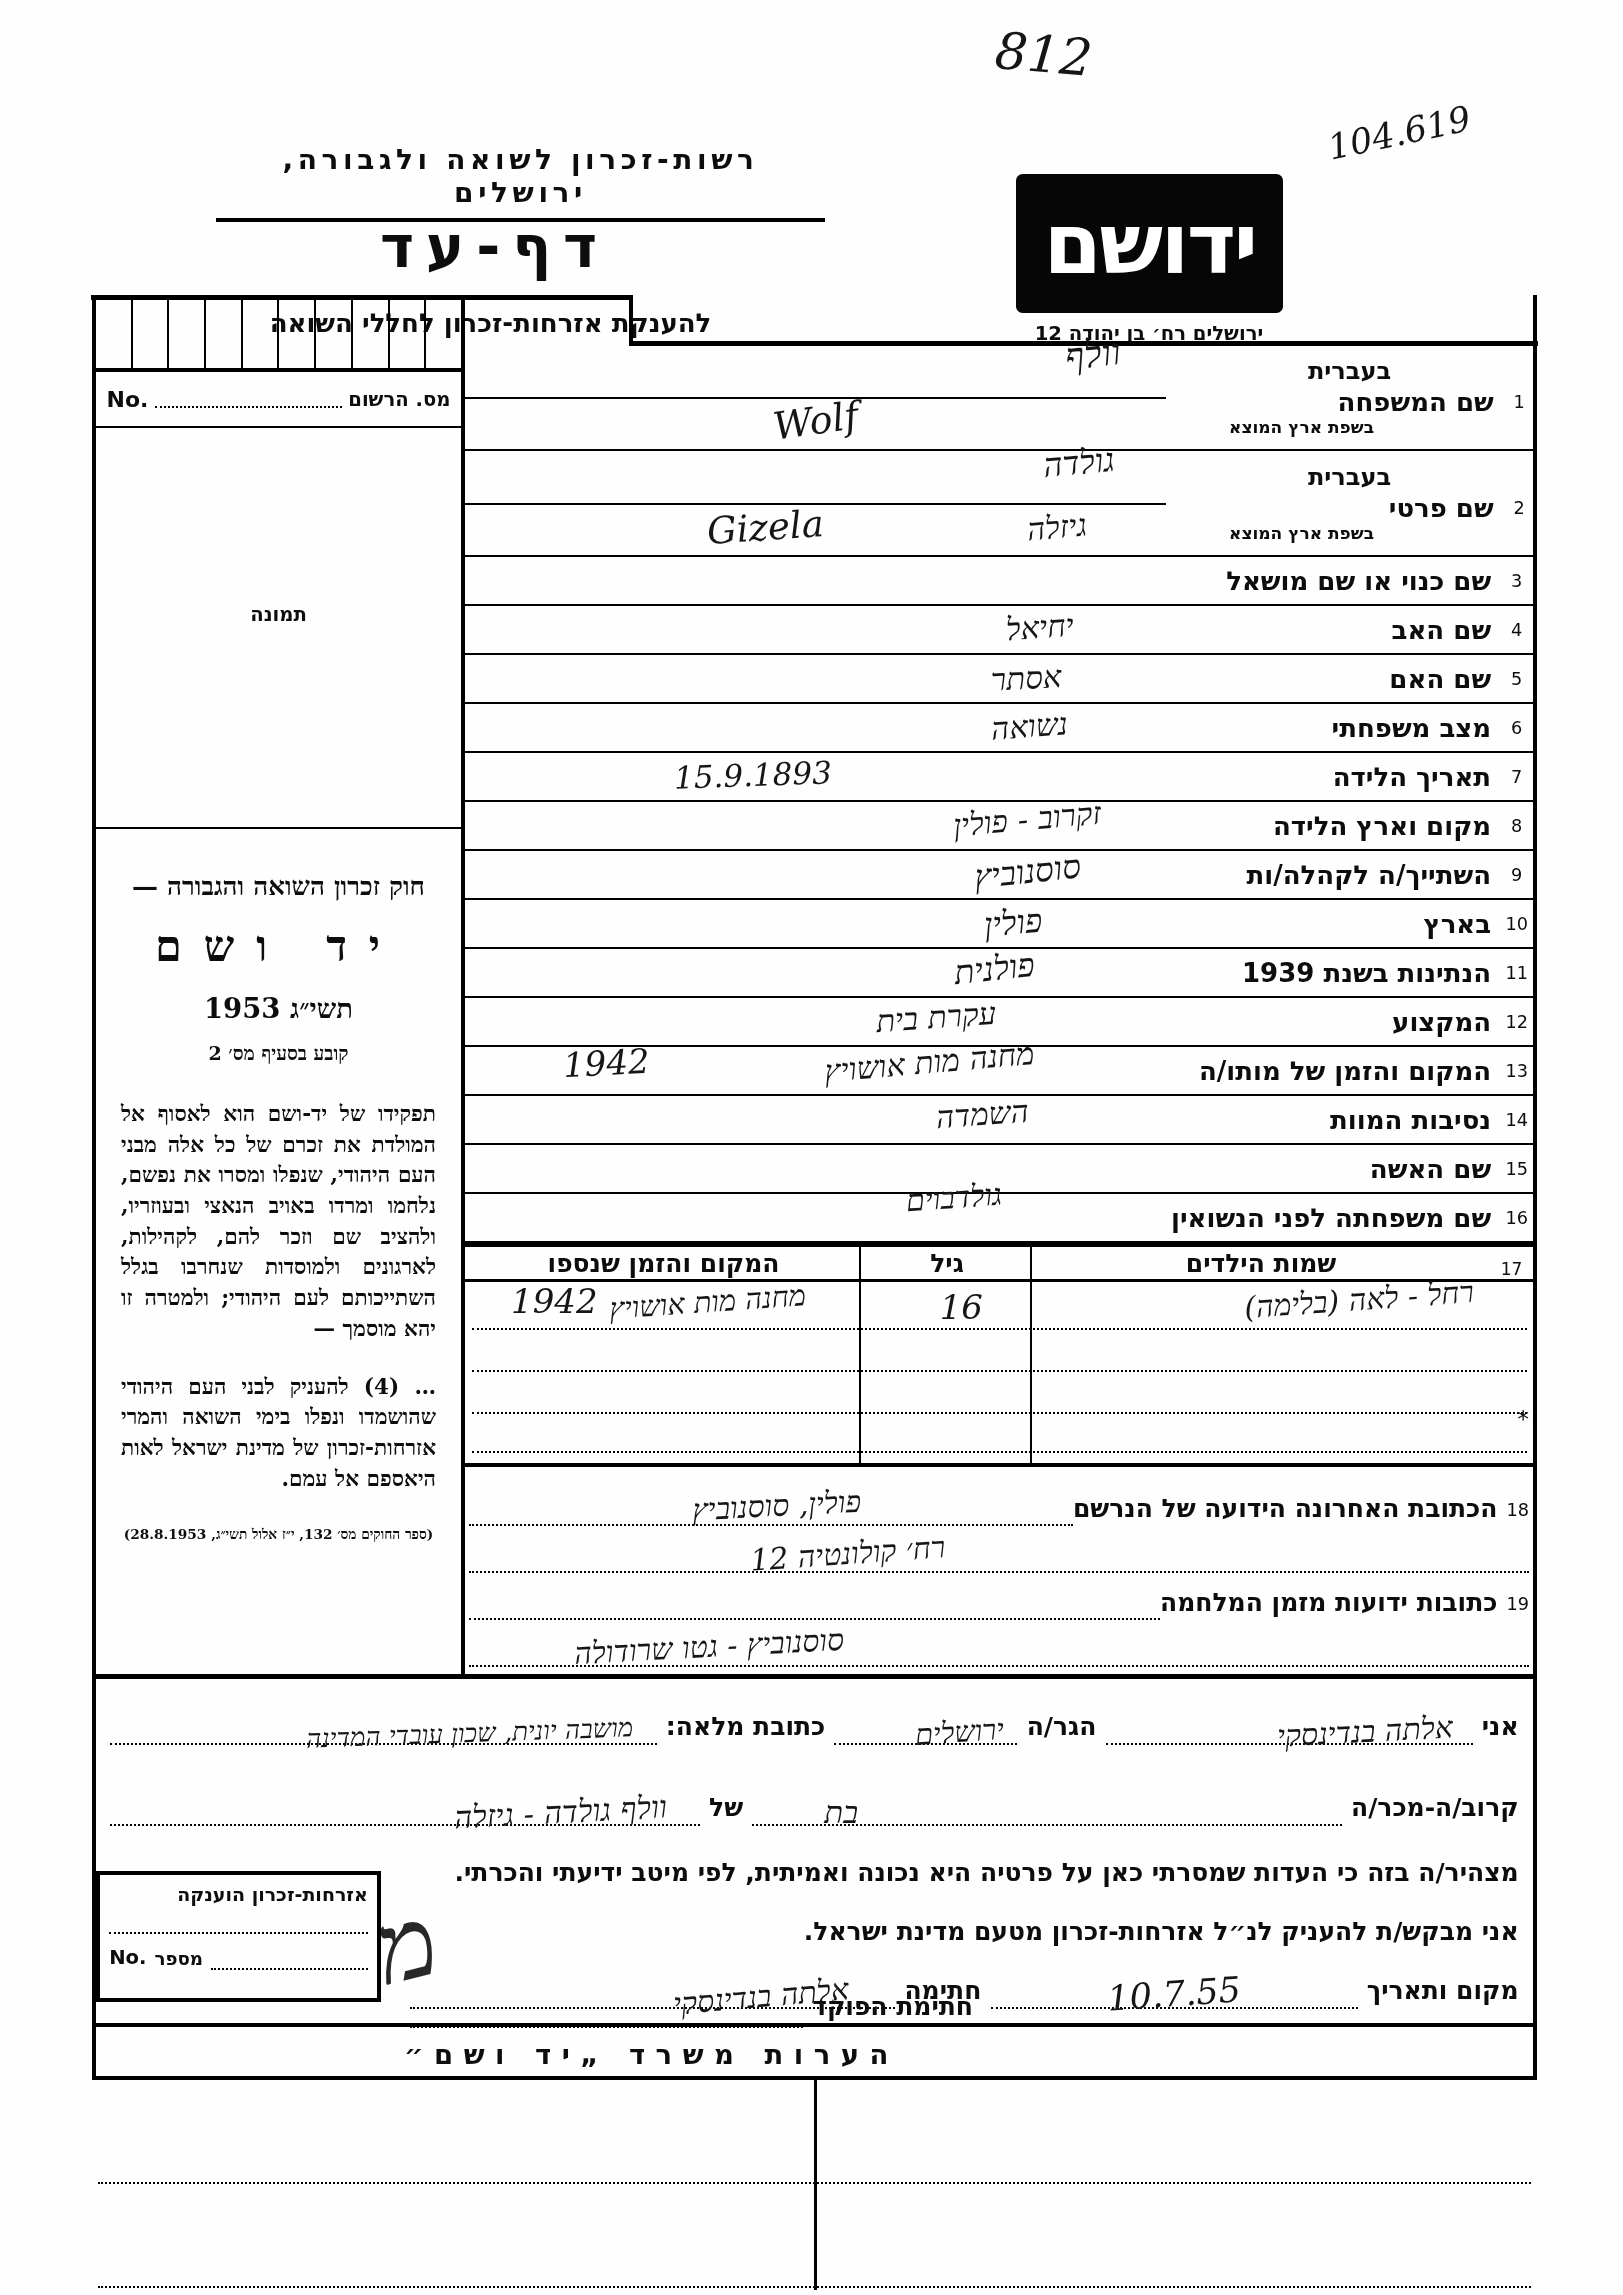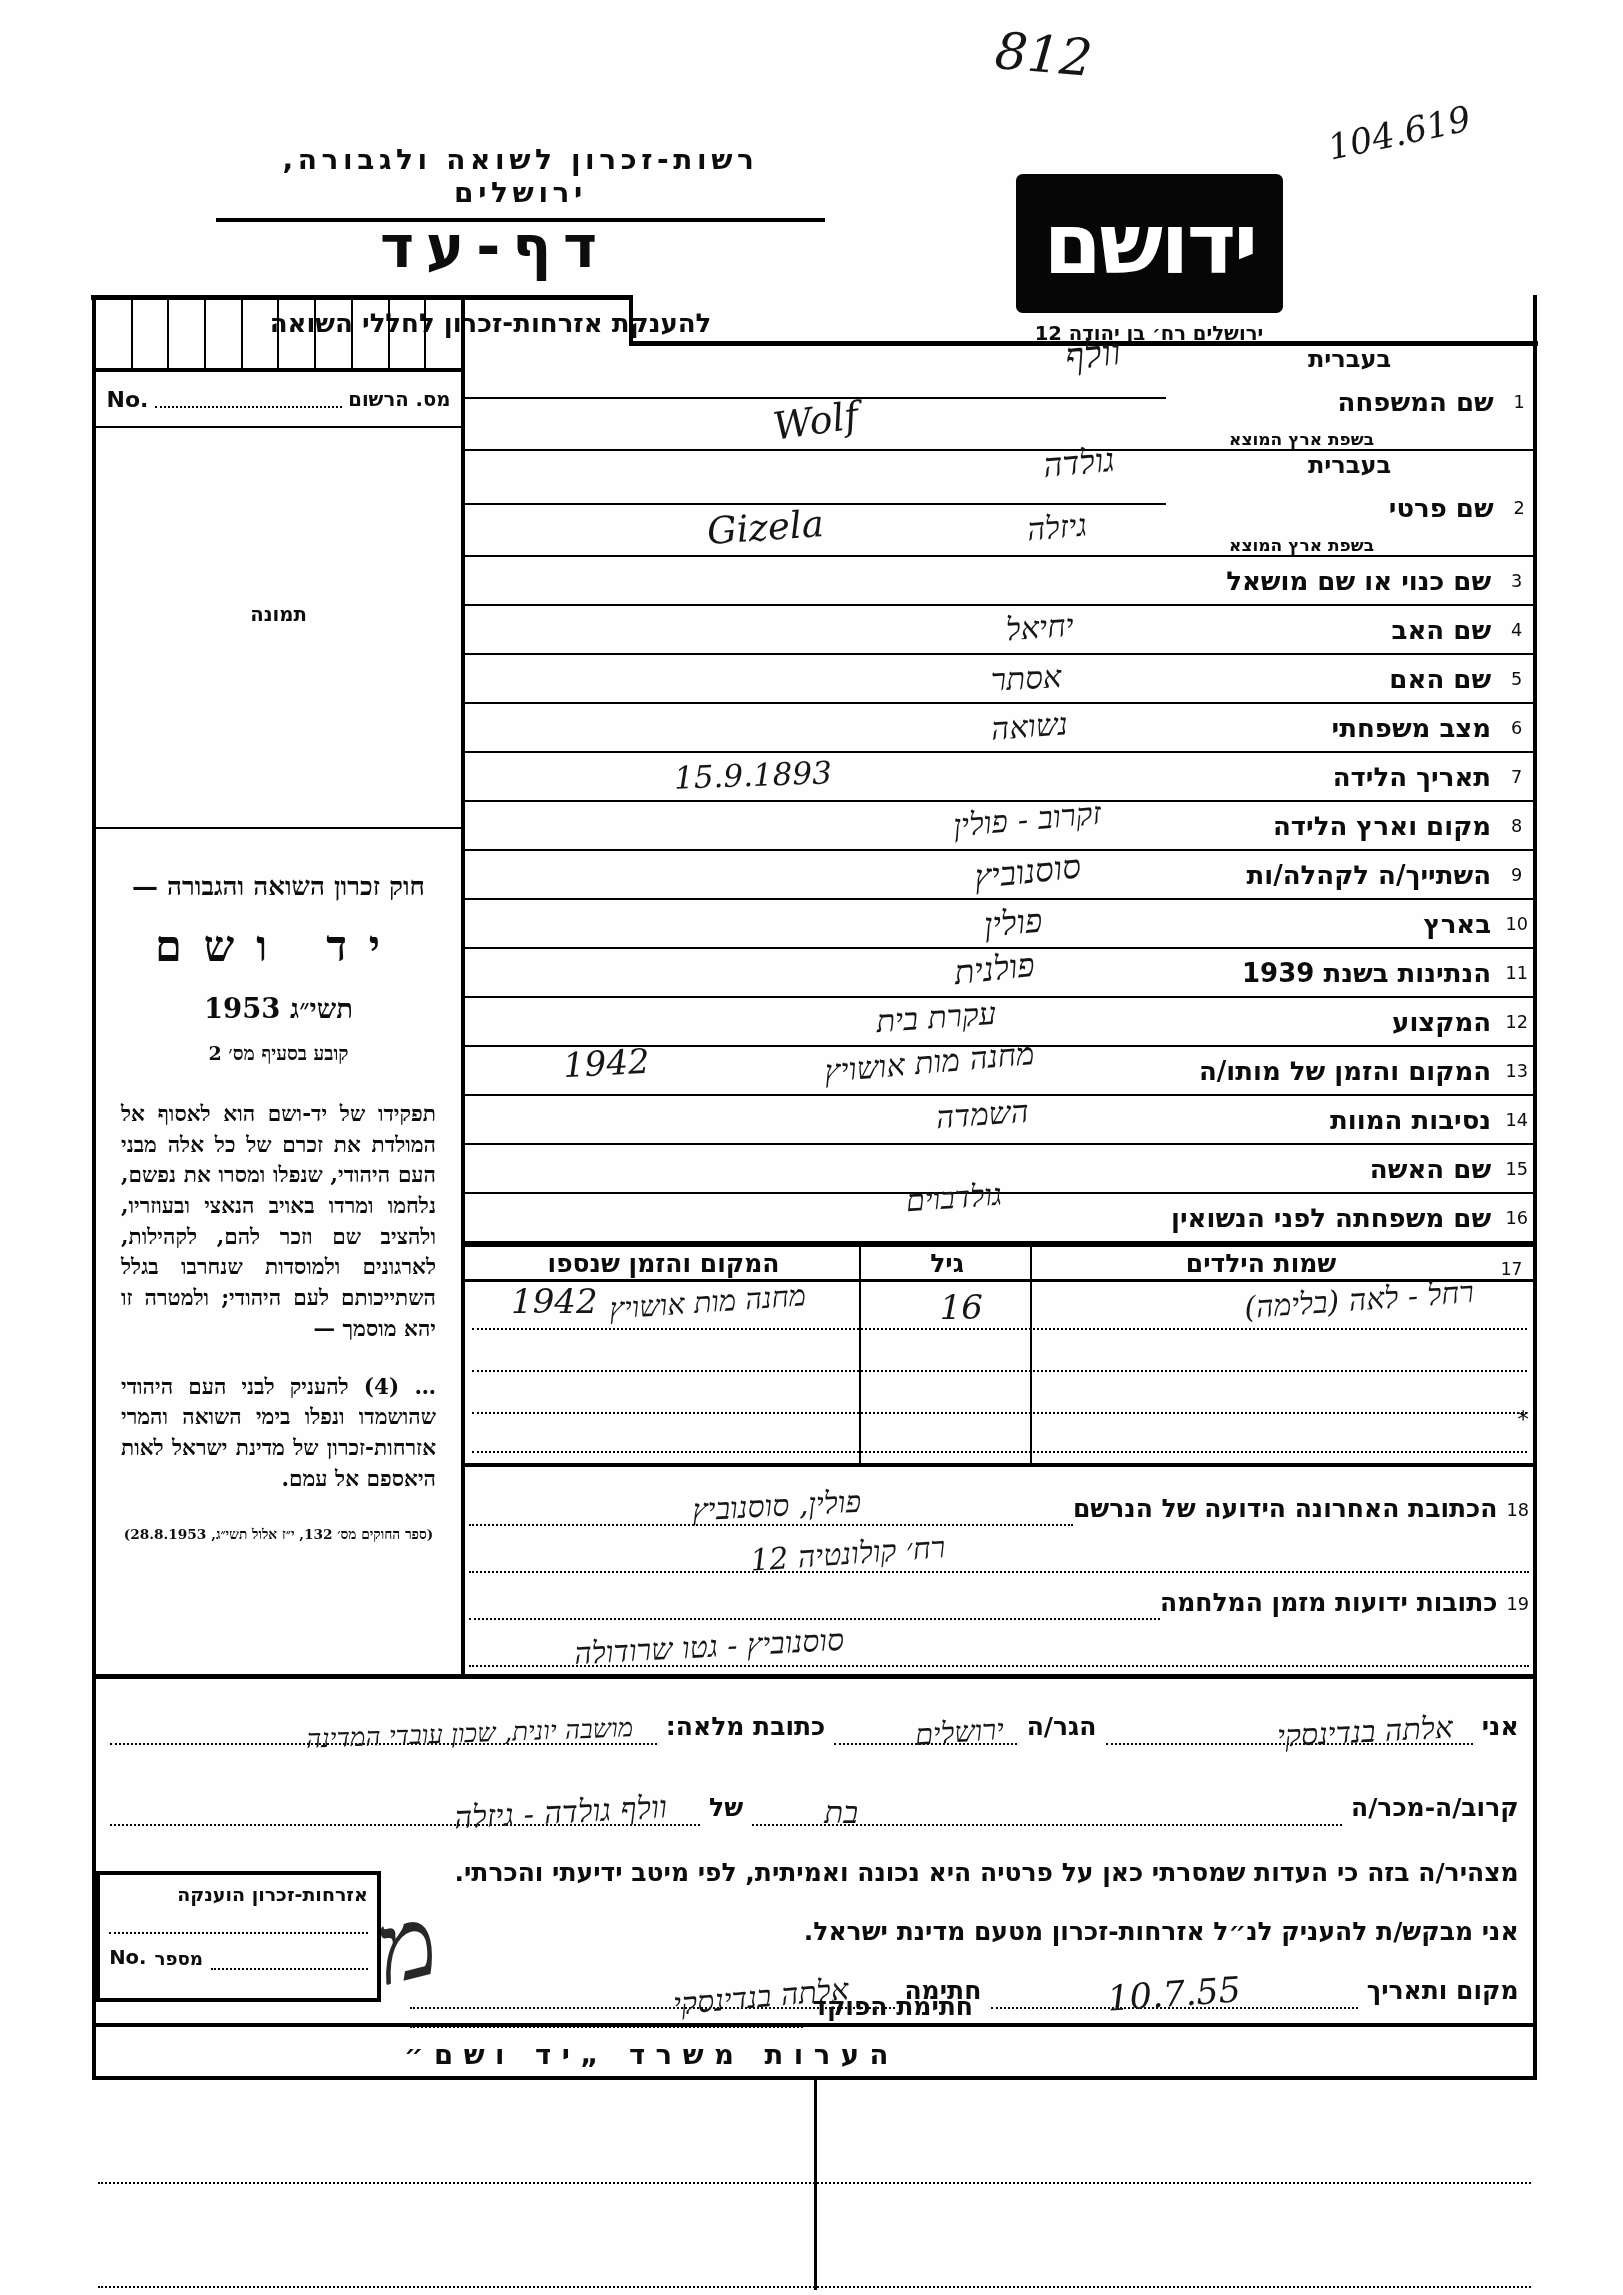--- a/index.html
+++ b/index.html
@@ -46,21 +46,21 @@
   .law-clause{font-size:19px;font-weight:bold;margin-bottom:34px}
   .law-p{font-size:21.6px;font-weight:bold;text-align:justify;line-height:1.42;margin-bottom:27.5px}
   .law-foot{font-size:13.7px;font-weight:bold;margin-top:32px}
 
   
   #fields{position:absolute;left:369px;top:50px;right:0}
   .frow{display:flex;border-bottom:2px solid #000;box-sizing:border-box}
   .frow.s{height:49px}
   .frow.d{height:106px}
   .flabel{width:367px;display:flex;align-items:center;gap:11.8px;padding-right:2.6px;box-sizing:border-box}
-  .flabel2{width:367px;display:flex;flex-direction:column;justify-content:space-between;box-sizing:border-box}
+  .flabel2{width:367px;display:flex;flex-direction:column;justify-content:center;box-sizing:border-box}
   .fl2top{text-align:center;font-size:24px;font-weight:bold}
   .fl2mid{display:flex;align-items:center;gap:11.8px;margin-top:1.3px}
   .fl2bot{font-size:17px;font-weight:bold;text-align:left;padding-left:63px}
   .fnum{font-size:17.7px;min-width:27.5px;text-align:center}
   .ftext{font-size:26px;font-weight:bold;white-space:nowrap}
   .fwrite{flex:1;position:relative}
   .fmid{position:absolute;left:0;right:0;top:50%;border-bottom:2px solid #000}
   .fhw{position:absolute}
   #hw-f1he{right:46px;top:-11.8px;font-size:37px;transform:rotate(-6deg)}
   #hw-f1or{left:308px;top:54px;font-size:38px;direction:ltr;transform:rotate(-8deg)}

